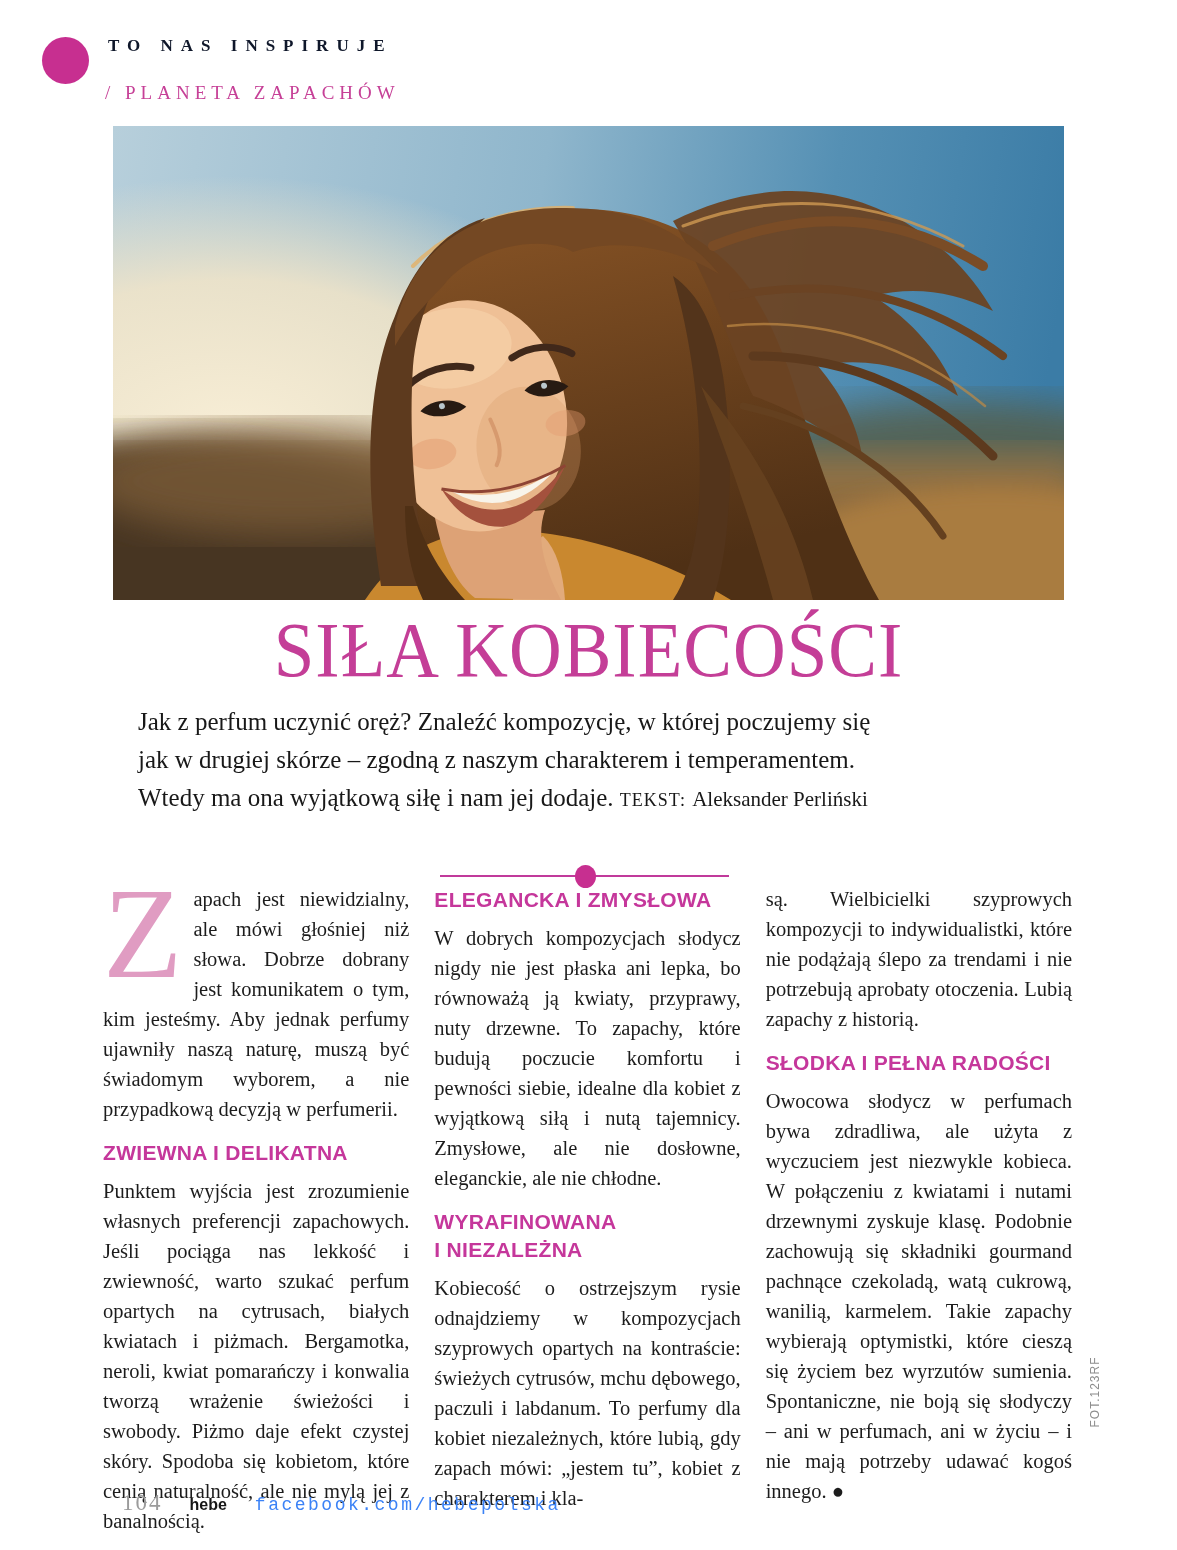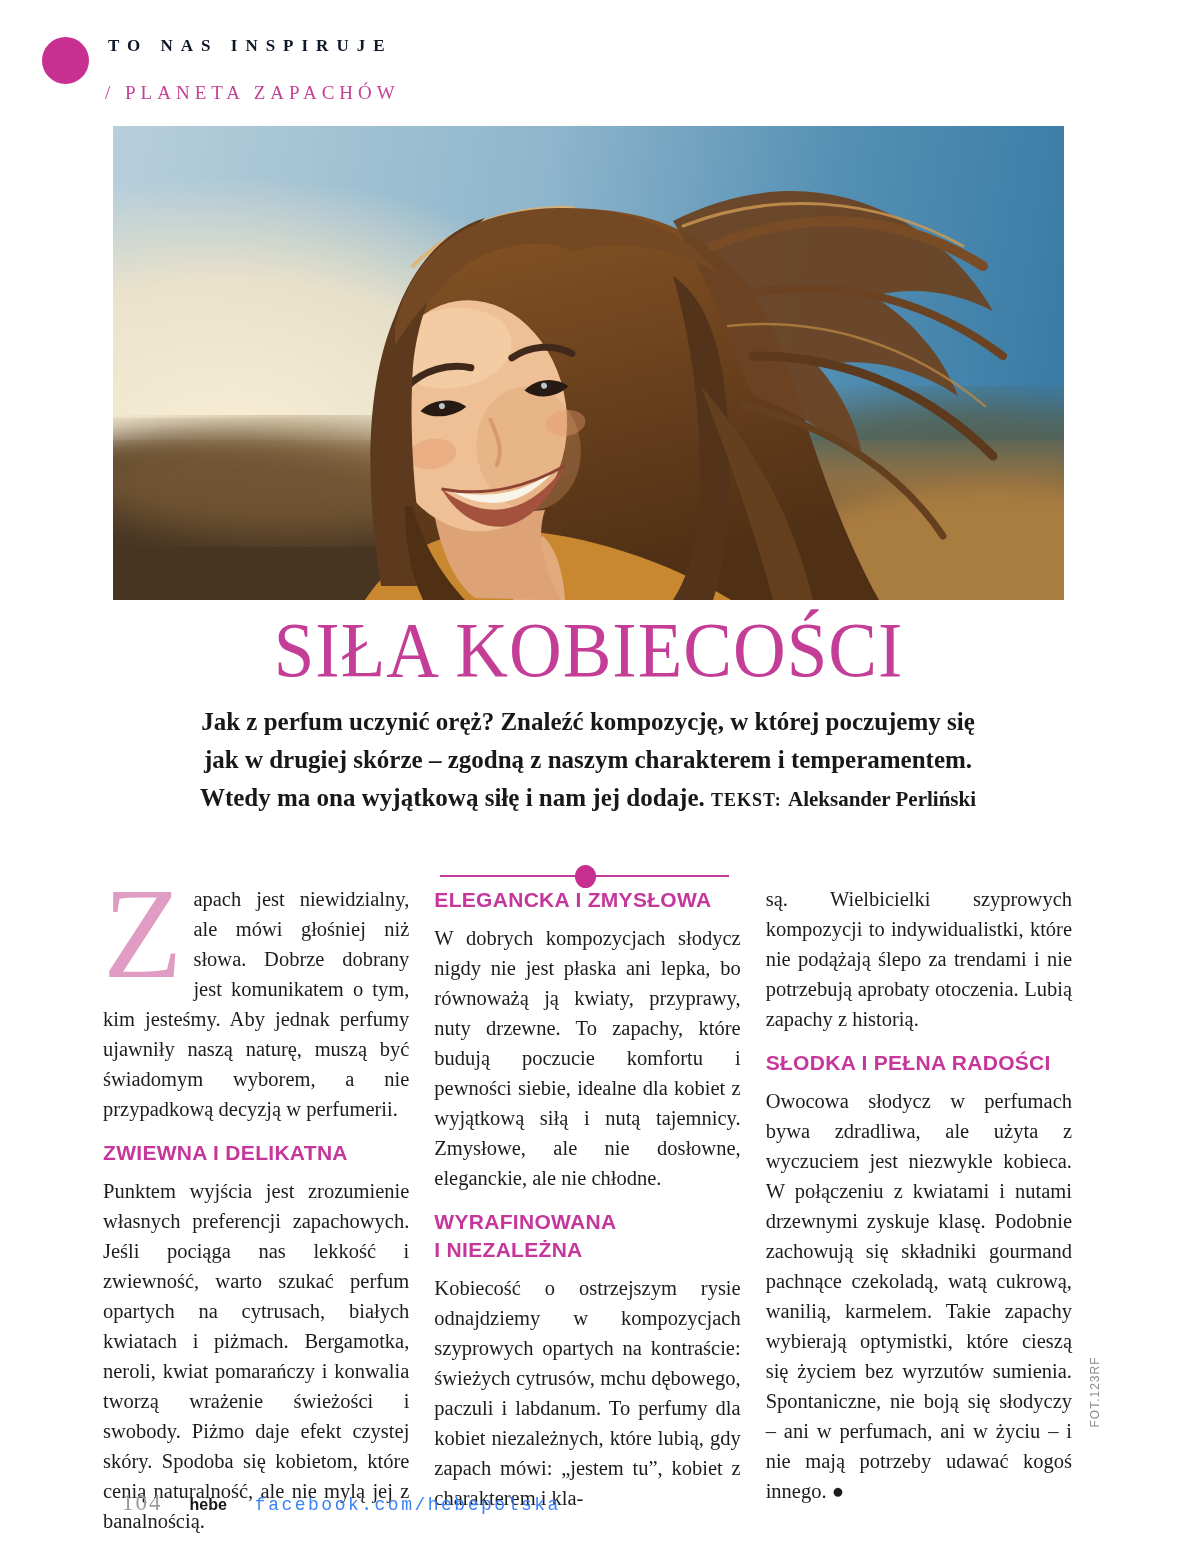--- a/index.html
+++ b/index.html
@@ -29,22 +29,22 @@
   }
   .hero svg{display:block;width:100%;height:100%;}
   
   .article-title{
     position:absolute;left:0;top:608px;width:1177px;text-align:center;
     font-family:"Liberation Serif",serif;font-weight:normal;
     font-size:73px;line-height:80px;color:#c43e97;letter-spacing:1px;
     transform:scaleY(1.06);transform-origin:top center;white-space:nowrap;
   }
   .lead{
-    position:absolute;left:138px;top:703px;width:900px;text-align:center;
-    font-family:"Liberation Serif",serif;font-size:25px;line-height:38px;color:#181818;font-weight:bold;
+    position:absolute;left:138px;top:703px;width:900px;
+    font-family:"Liberation Serif",serif;font-size:25px;line-height:38px;color:#181818;
   }
   .lead .byline-label{font-size:18px;letter-spacing:1px;}
   .lead .byline-name{font-size:21px;}
   
   .divider{
     position:absolute;left:440px;top:864px;width:289px;height:24px;
   }
   .divider .line{
     position:absolute;left:0;right:0;top:11px;height:2px;background:#c13a9b;
   }

